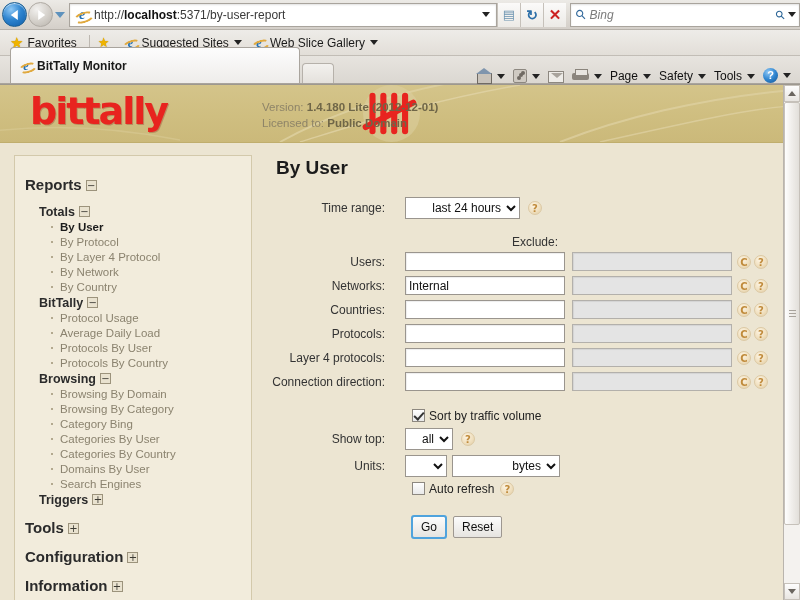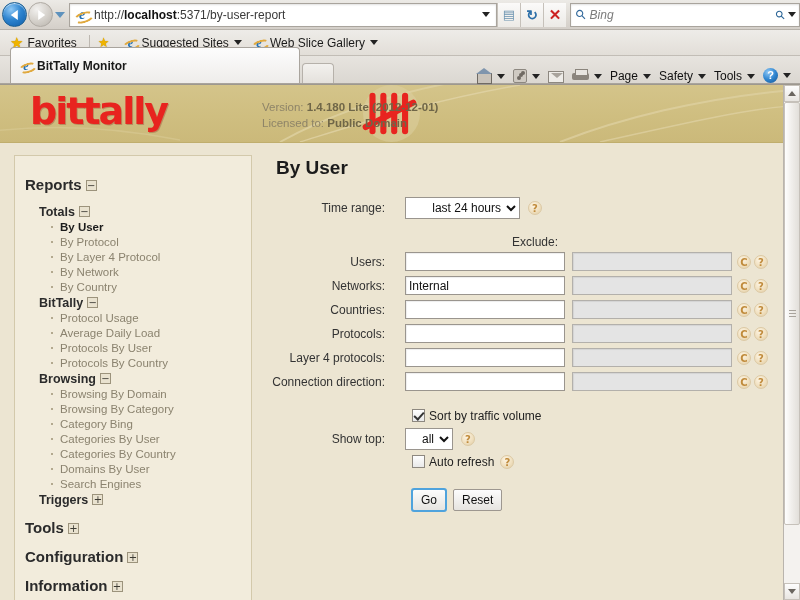--- a/index.html
+++ b/index.html
@@ -633,20 +633,29 @@
           </div>
 
           <div class="frow">
             <div class="flabel">Show top:</div>
             <select class="sel" style="width:48px">
               <option>all</option>
             </select>
             <span class="cbtn" style="margin-left:8px">?</span>
           </div>
 
+          <div class="frow">
+            <div class="flabel">Units:</div>
+            <select class="sel" style="width:42px">
+              <option></option>
+            </select>
+            <select class="sel" style="width:108px;margin-left:5px">
+              <option>bytes</option>
+            </select>
+          </div>
 
           <div class="opt-row">
             <div class="pad"></div>
             <span class="chk"></span>
             <span class="opt-label">Auto refresh</span>
             <span class="cbtn" style="margin-left:6px">?</span>
           </div>
 
           <div class="btnrow">
             <button class="btn focus">Go</button>

